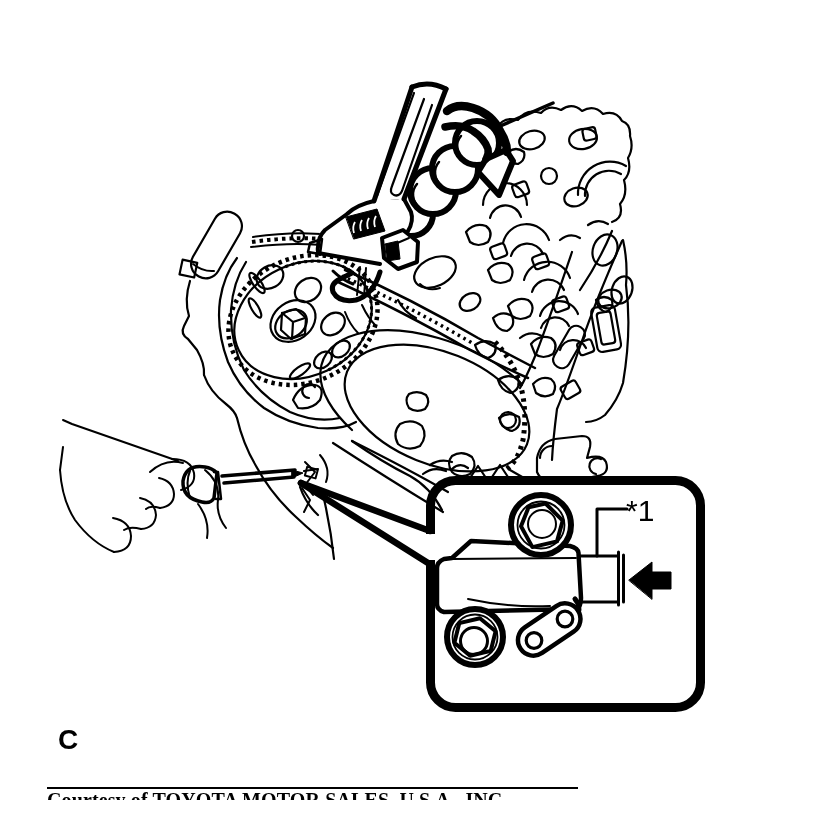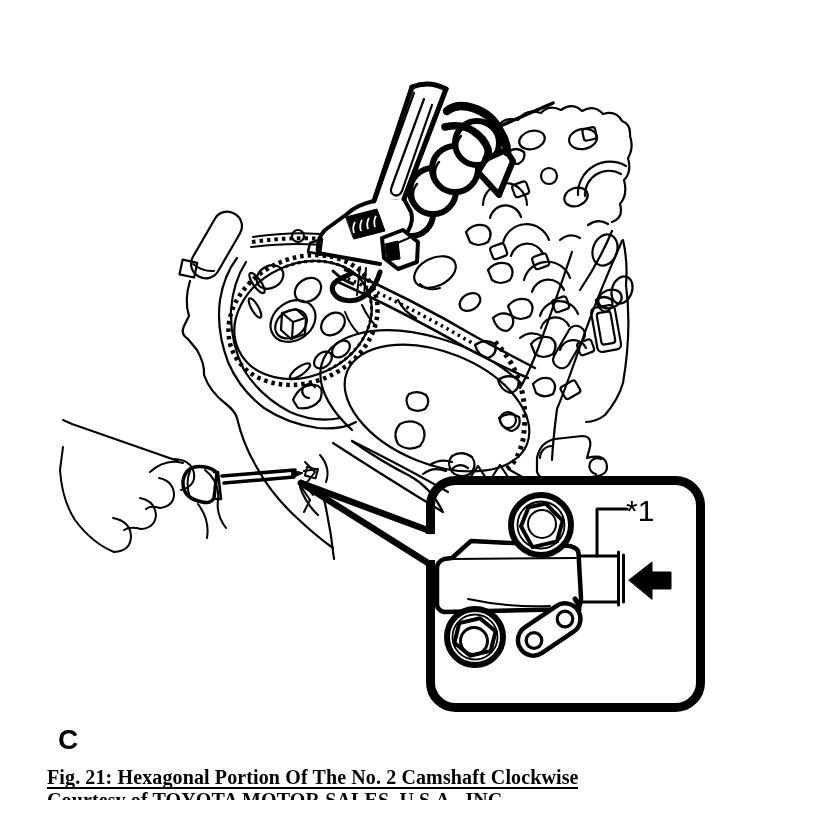--- a/index.html
+++ b/index.html
@@ -261,18 +261,17 @@
 <circle cx="534" cy="640.5" r="7.8" stroke-width="3.2"></circle>
 <circle cx="565" cy="619" r="7.8" stroke-width="3.2"></circle>
 
 <circle cx="475" cy="637" r="28" stroke-width="6" fill="#fff"></circle>
 <circle cx="475" cy="637" r="22.5" stroke-width="1.8"></circle>
 <path d="M479.9,618.3 L495.6,631.2 L490.7,650.9 L470.1,655.7 L454.4,642.8 L459.3,623.1 Z" stroke-width="4"></path>
 <circle cx="474" cy="641" r="13.5" stroke-width="3"></circle>
 </g>
 </svg>
 <div id="clab">C</div>
-<div class="cap" id="l1">Fig. 21: Hexagonal Portion Of The No. 2 Camshaft Clockwise</div>
 <div id="ul1"></div>
 <div id="l2wrap">
       <div class="cap" id="l2">Courtesy of TOYOTA MOTOR SALES, U.S.A., INC.</div>
     </div>
 </div>
 
 </body></html>

